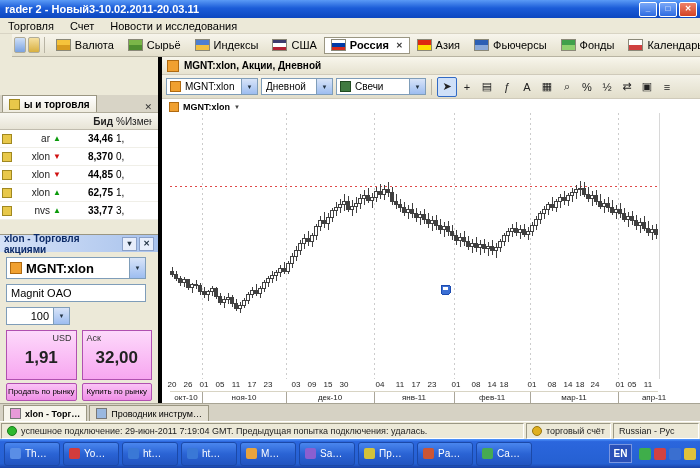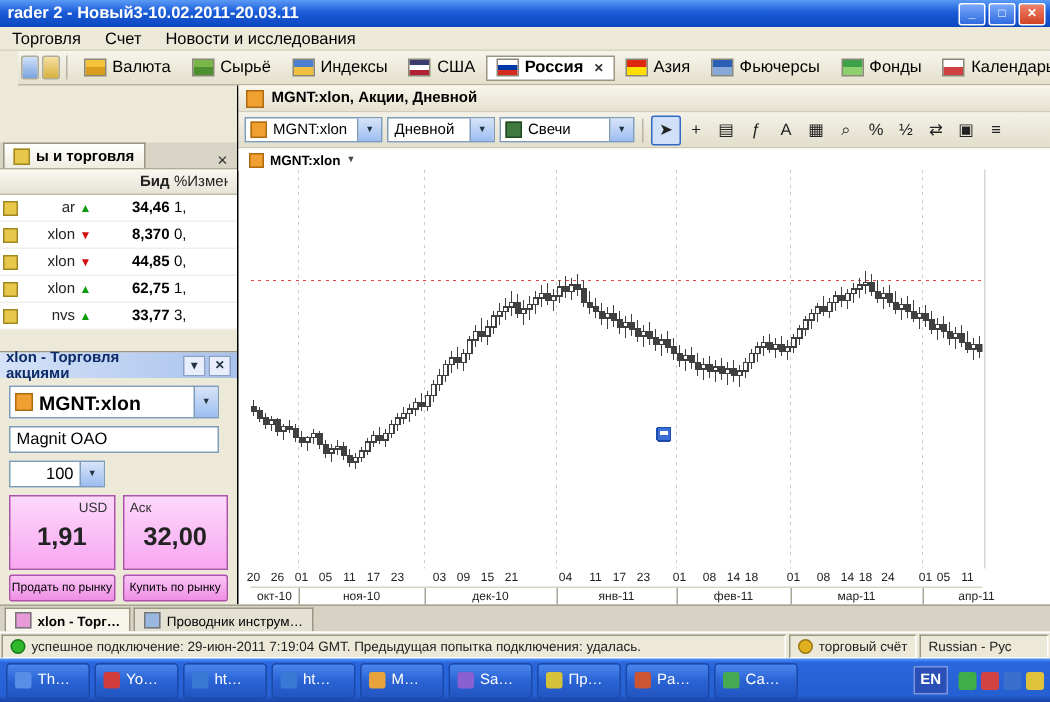--- a/index.html
+++ b/index.html
@@ -76,21 +76,21 @@
   .price-row{display:flex;gap:5px;}
   .price-col{flex:1;display:flex;flex-direction:column;gap:3px;min-width:0;}
   .price-box{border:1px solid #b050b0;background:linear-gradient(#fdd9fb,#f7a6f0);height:50px;padding:2px 4px;box-sizing:border-box;}
   .pb-label{font-size:9px;color:#333;display:flex;justify-content:space-between;}
   .pb-price{font-size:17px;font-weight:bold;text-align:center;margin-top:5px;color:#222;}
   .pb-btn{border:1px solid #b050b0;border-radius:2px;background:linear-gradient(#fbc4f6,#ef8fe6);height:16px;
     font-size:8px;text-align:center;line-height:15px;white-space:nowrap;overflow:hidden;}
 
   
   .chart-win{position:absolute;left:158px;top:57px;width:542px;height:346px;background:#fff;
-    border-left:1px solid #000000;box-sizing:border-box;}
+    border-left:4px solid #000000;box-sizing:border-box;}
   .cw-header{height:17px;background:linear-gradient(#f8f6ec,#e6e2d0);display:flex;align-items:center;gap:5px;
     padding:0 5px;font-size:10px;font-weight:bold;border-bottom:1px solid #cfcaba;}
   .cw-ico{width:10px;height:10px;background:#f0a030;border:1px solid #b06a10;}
   .cw-toolbar{height:24px;display:flex;align-items:center;gap:3px;padding:0 4px;
     background:linear-gradient(#f4f2e8,#e2decb);border-bottom:1px solid #cfcaba;box-sizing:border-box;}
   .cw-toolbar .combo{height:17px;font-size:10px;}
   .tool-ico{width:18px;height:18px;display:flex;align-items:center;justify-content:center;font-size:11px;
     border:1px solid transparent;border-radius:2px;color:#222;}
   .tool-ico.active{background:#cfe0f8;border-color:#316ac5;}
   .chip-row{height:15px;display:flex;align-items:center;gap:4px;padding:0 7px;background:#fff;font-size:9px;font-weight:bold;}
@@ -613,21 +613,21 @@
         <span style="left: 2px;">20</span>
         <span style="left: 18px;">26</span>
         <span style="left: 34px;">01</span>
         <span style="left: 50px;">05</span>
         <span style="left: 66px;">11</span>
         <span style="left: 82px;">17</span>
         <span style="left: 98px;">23</span>
         <span style="left: 126px;">03</span>
         <span style="left: 142px;">09</span>
         <span style="left: 158px;">15</span>
-        <span style="left: 174px;">21</span>
+        <span style="left: 174px;">30</span>
         <span style="left: 210px;">04</span>
         <span style="left: 230px;">11</span>
         <span style="left: 246px;">17</span>
         <span style="left: 262px;">23</span>
         <span style="left: 286px;">01</span>
         <span style="left: 306px;">08</span>
         <span style="left: 322px;">14</span>
         <span style="left: 334px;">18</span>
         <span style="left: 362px;">01</span>
         <span style="left: 382px;">08</span>

